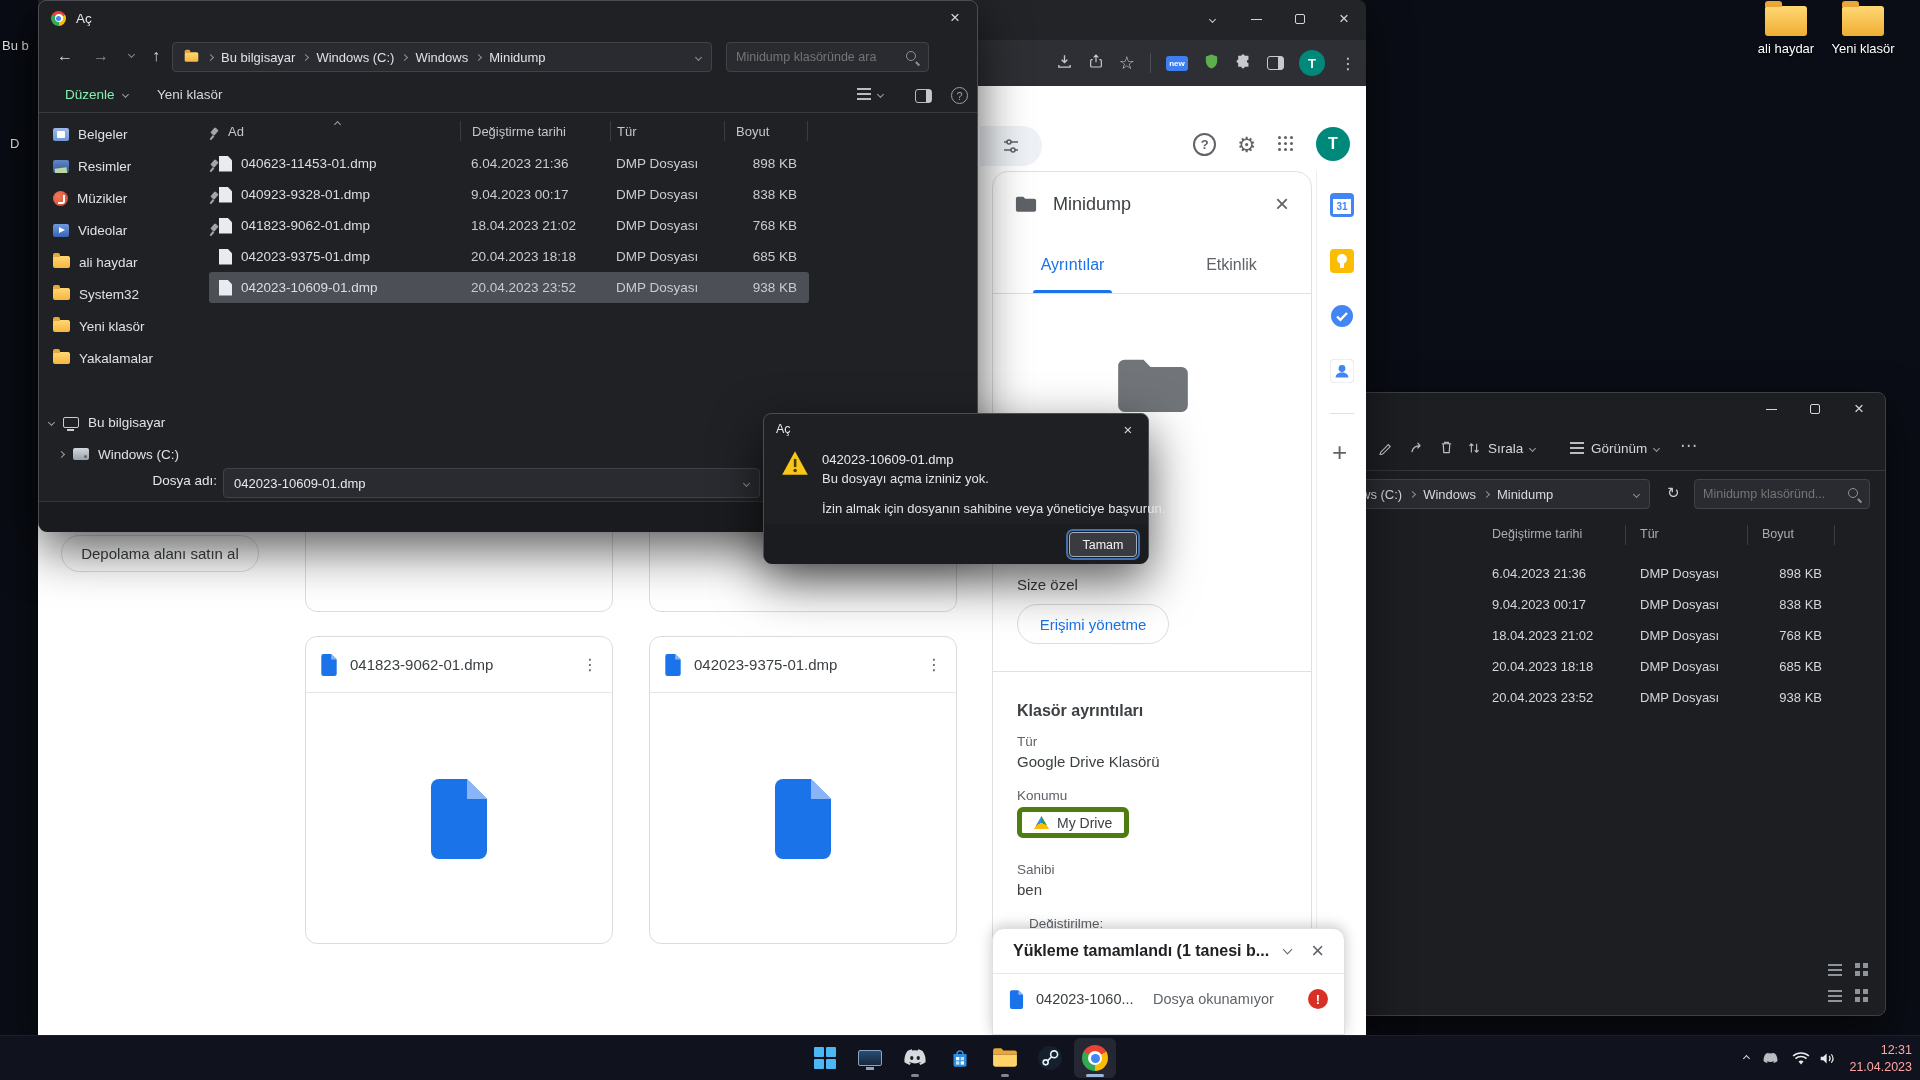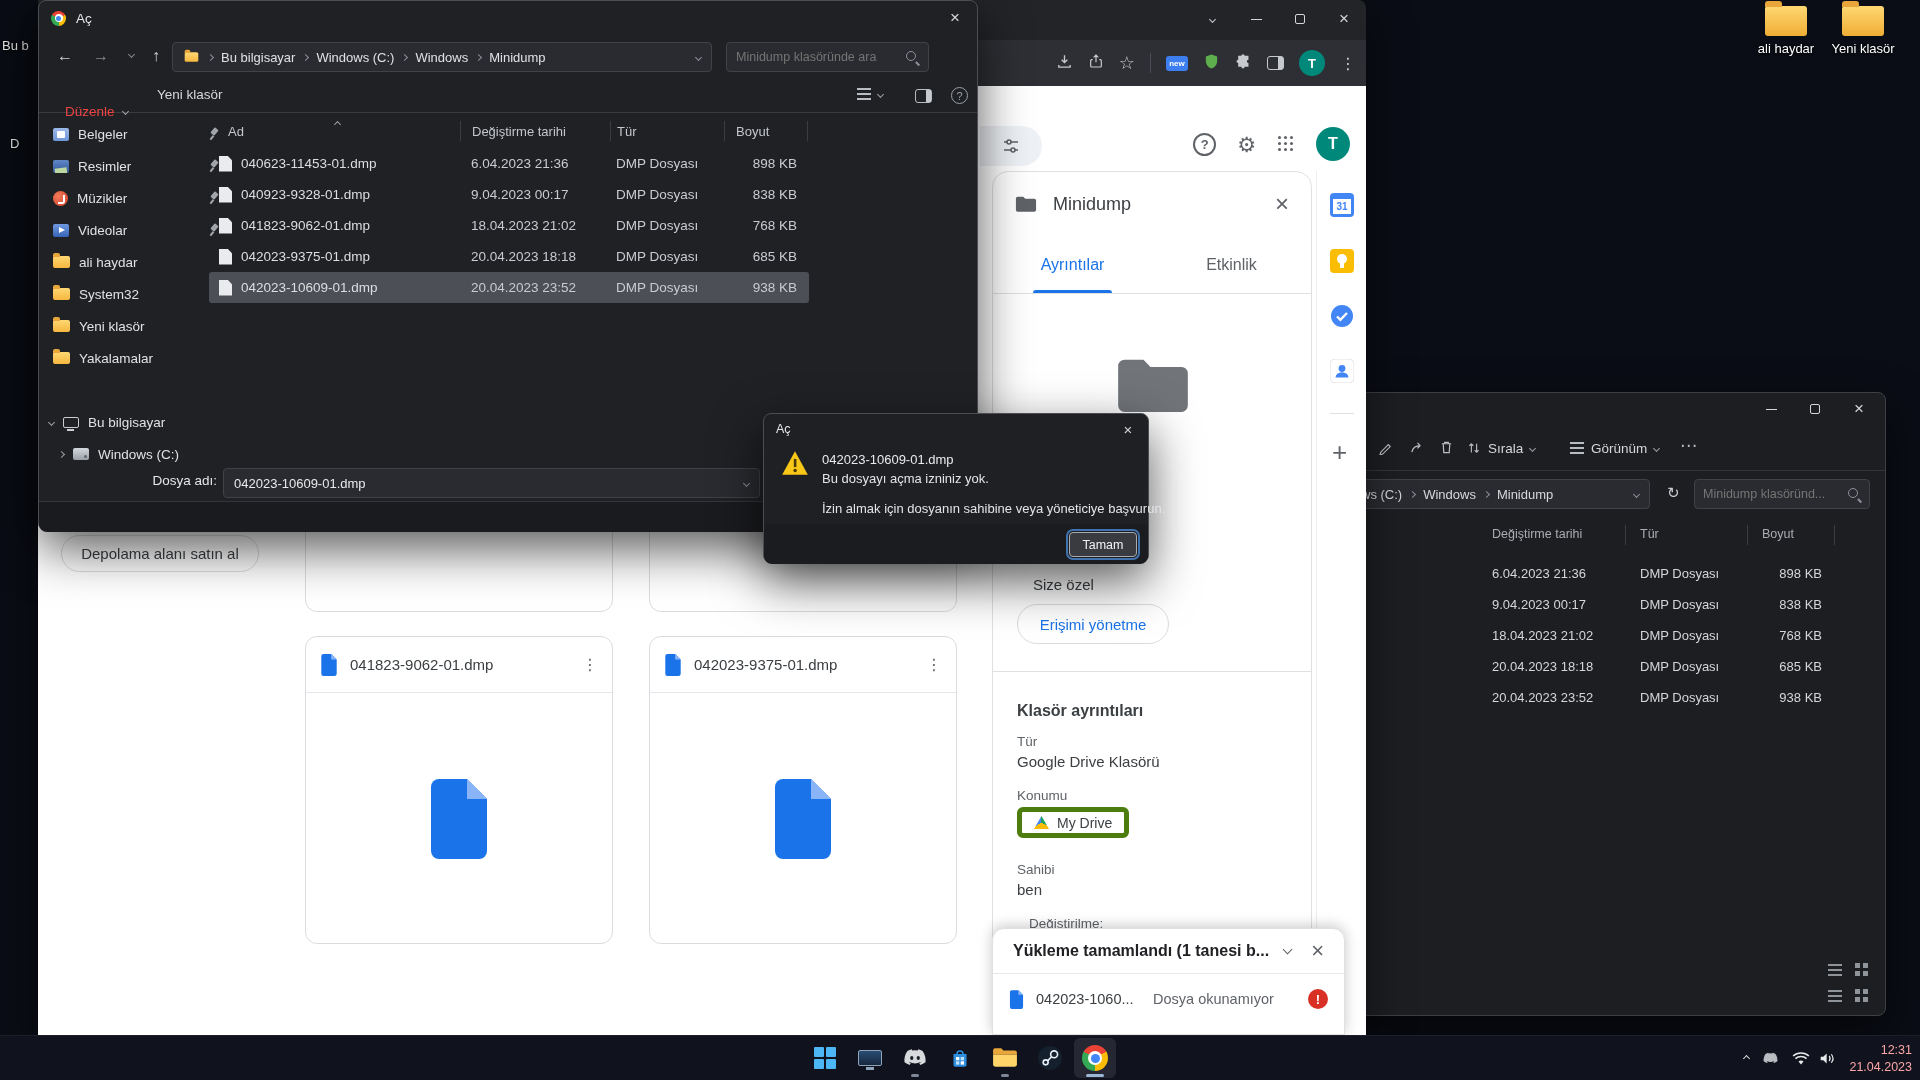--- a/index.html
+++ b/index.html
@@ -350,21 +350,21 @@
         </div>
         <div class="flex" style="width:50%;height:100%;justify-content:center;">
           <span style="color:#5f6368;font-size:16px;">Etkinlik</span>
         </div>
       </div>
       <div class="abs" style="left:122px;top:182px;">
         <svg width="76" height="62" viewBox="0 0 24 19">
             <path d="M1 3.5 A2 2 0 0 1 3 1.5 h6 l2.2 2.3 H21 a2 2 0 0 1 2 2 V16 a2 2 0 0 1 -2 2 H3 a2 2 0 0 1 -2 -2 Z" fill="#71757a"></path>
           </svg>
       </div>
-      <div class="abs gvalue" style="left:40px;top:404px;">Size özel</div>
+      <div class="abs gvalue" style="left:24px;top:404px;">Size özel</div>
       <div class="gbtn abs" style="left:24px;top:432px;width:152px;height:40px;">Erişimi yönetme</div>
       <div class="abs" style="left:0;top:499px;width:100%;height:1px;background:#e0e0e0;"></div>
       <div class="abs" style="left:24px;top:530px;font-size:16px;color:#3c4043;font-weight:bold;">Klasör ayrıntıları</div>
 
       <div class="abs glabel" style="left:24px;top:562px;">Tür</div>
       <div class="abs gvalue" style="left:24px;top:581px;">Google Drive Klasörü</div>
 
       <div class="abs glabel" style="left:24px;top:616px;">Konumu</div>
       <div class="abs flex" style="left:24px;top:635px;height:31px;padding:0 12px;gap:8px;border:5px solid #4d7c0f;border-radius:6px;">
         <span class="drive-tri"></span>
@@ -449,21 +449,21 @@
       <span class="chev d sm" style="margin-left:auto;color:#8d9197;"></span>
     </div>
     <span class="abs" style="left:688px;top:8px;color:#c9ccd0;font-size:15px;">↻</span>
     <div class="abs flex dkfield" style="left:687px;top:3px;width:203px;height:30px;padding:0 9px;">
       <input style="flex: 1 1 0%; background: transparent; border: 0px; color: rgb(223, 225, 228); font-size: 12.5px; min-width: 0px;" placeholder="Minidump klasöründe ara">
       <span class="mag" style="color:#8d9197;"></span>
     </div>
   </div>
 
   <div class="abs" style="left:0;top:80px;width:100%;height:32px;border-bottom:1px solid #393b40;">
-    <span class="abs flex" style="left:26px;top:6px;gap:8px;font-size:13.5px;color:#ef4444;margin-top:17px;">
+    <span class="abs flex" style="left:26px;top:6px;gap:8px;font-size:13.5px;color:#86efac;">
       <span>Düzenle</span>
       <span class="chev d sm" style="color:#9aa0a6;"></span>
     </span>
     <span class="abs" style="left:118px;top:6px;font-size:13.5px;color:#d6d8db;">Yeni klasör</span>
     <span class="abs flex" style="left:818px;top:7px;gap:7px;color:#b9bcc1;">
       <span class="ic-burg"></span>
         <span class="chev d sm" style="color:#9aa0a6;"></span>
     </span>
     <span class="abs ic-panel" style="left:876px;top:8px;border-color:#b9bcc1;"></span>
     <span class="abs" style="left:912px;top:6px;display:flex;align-items:center;justify-content:center;width:17px;height:17px;border:1.4px solid #9aa0a6;border-radius:50%;color:#9aa0a6;font-size:11px;">?</span>

